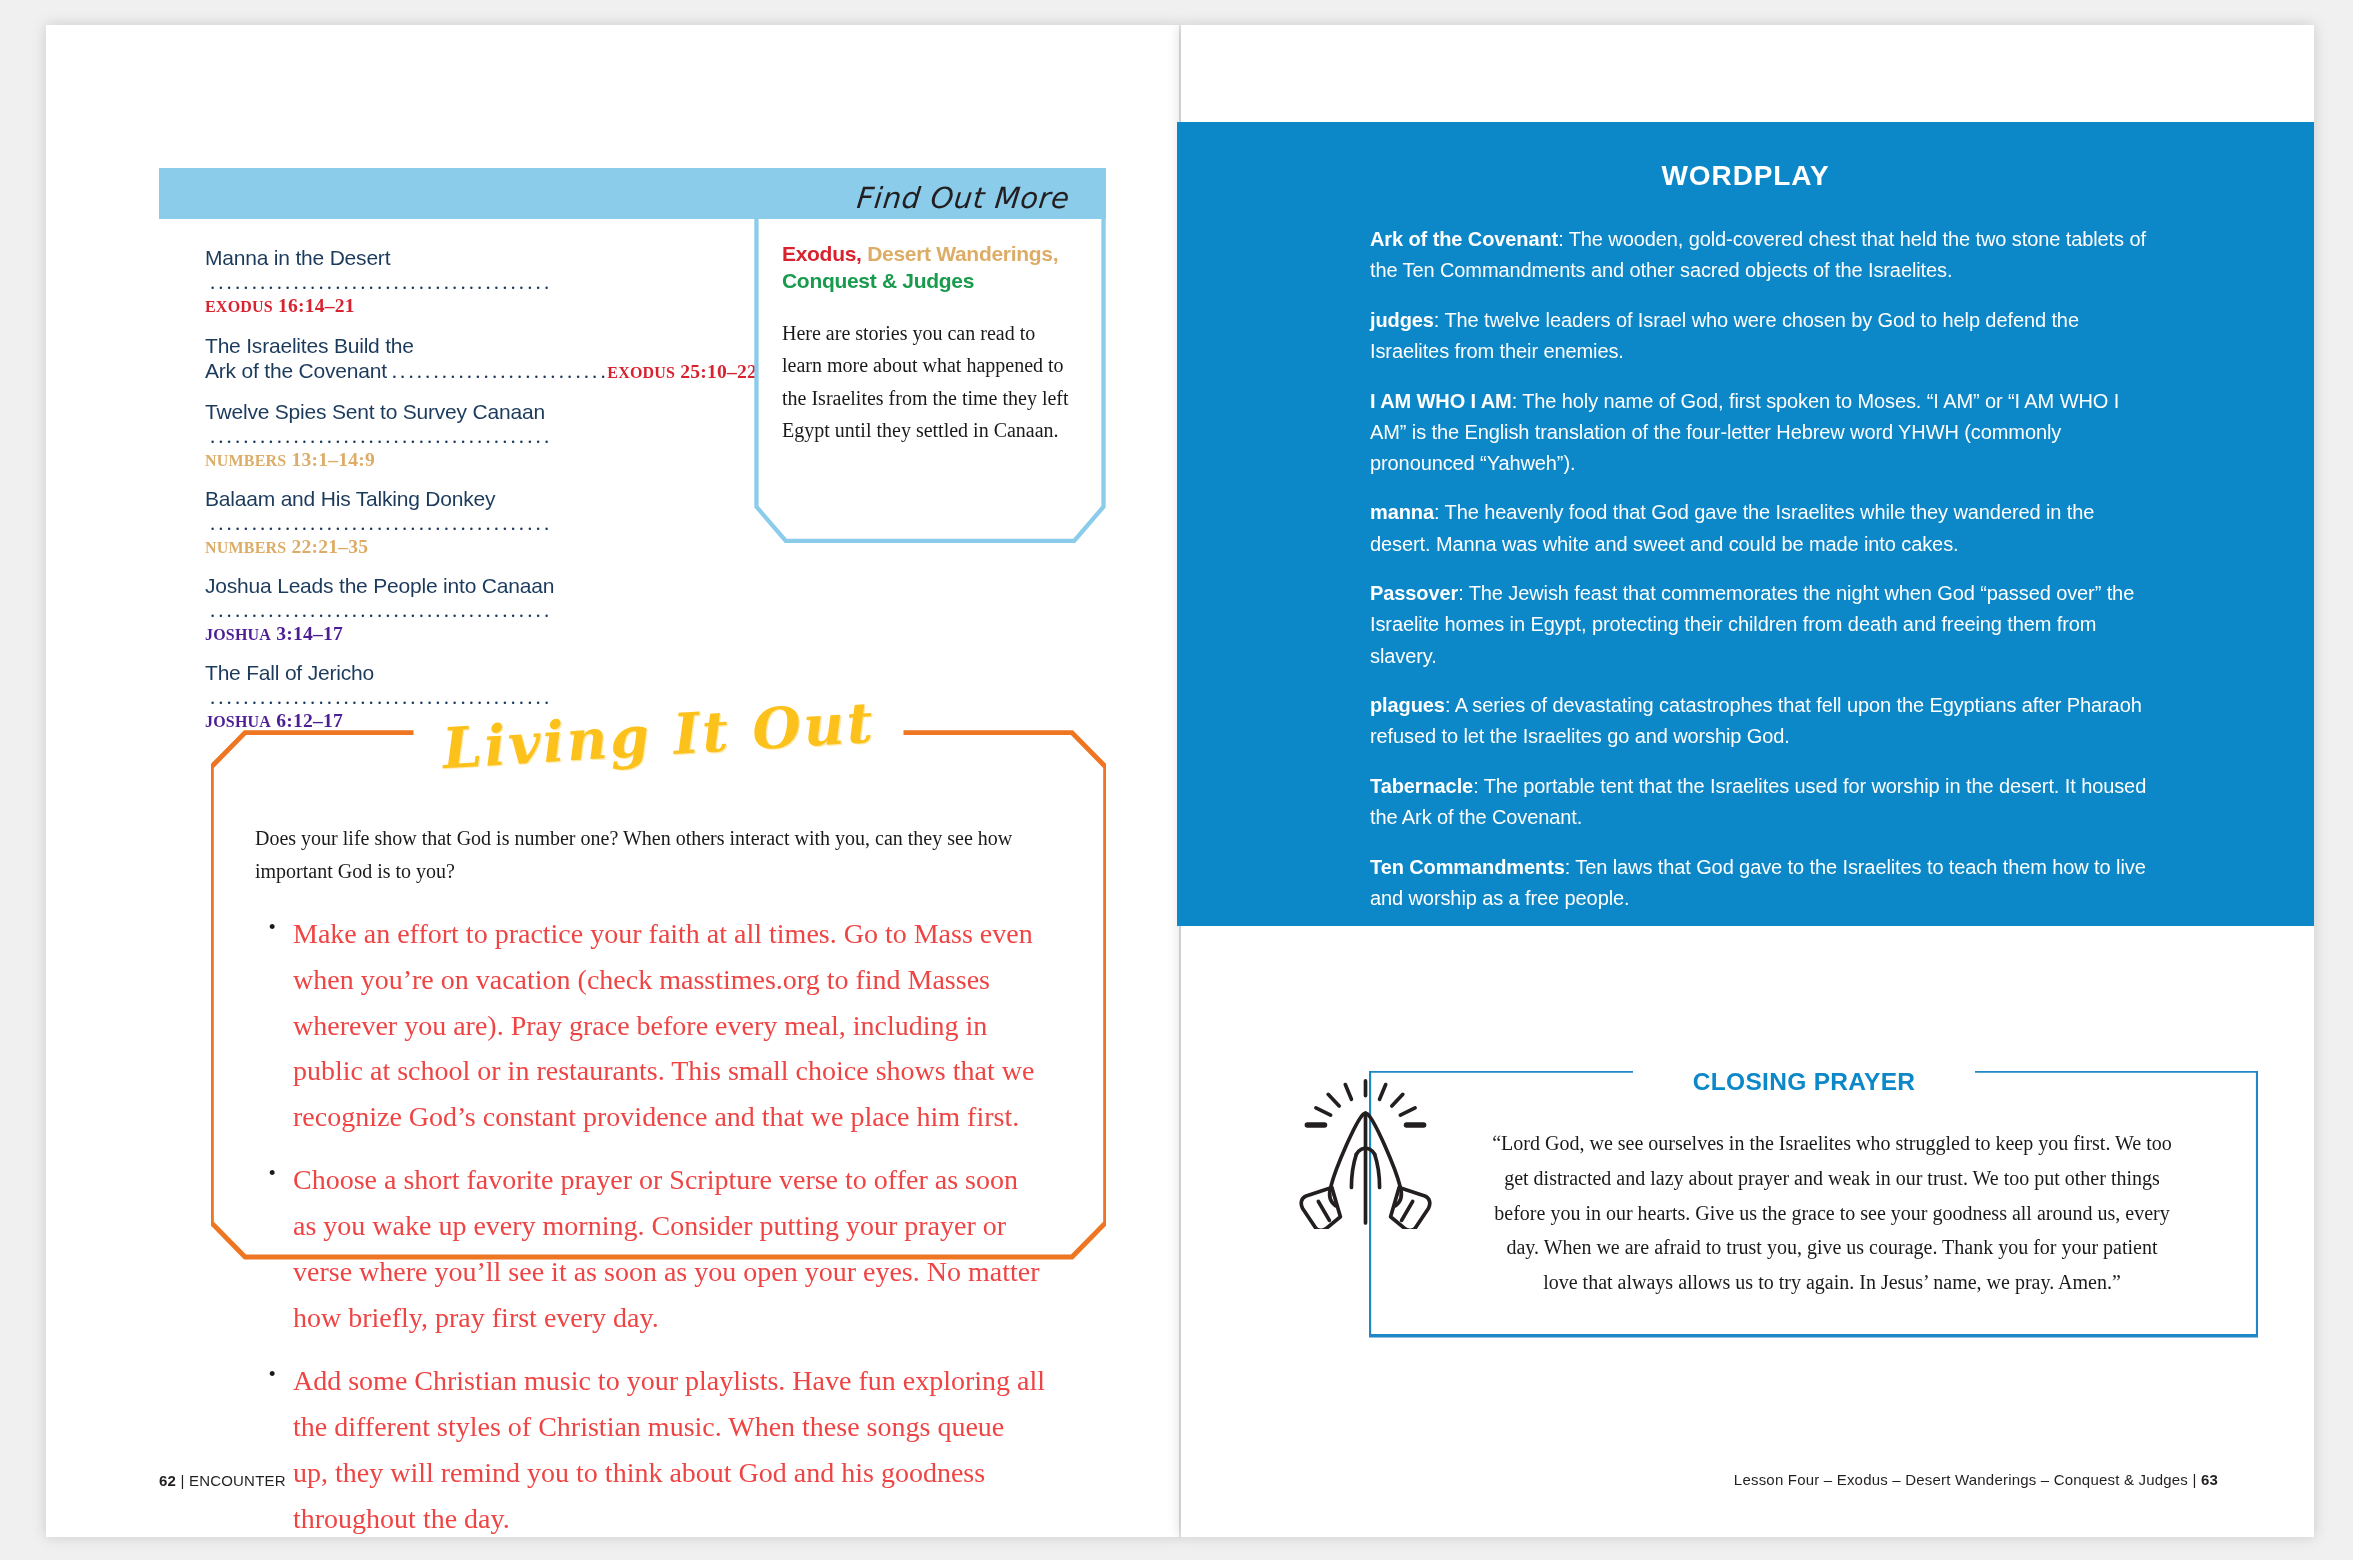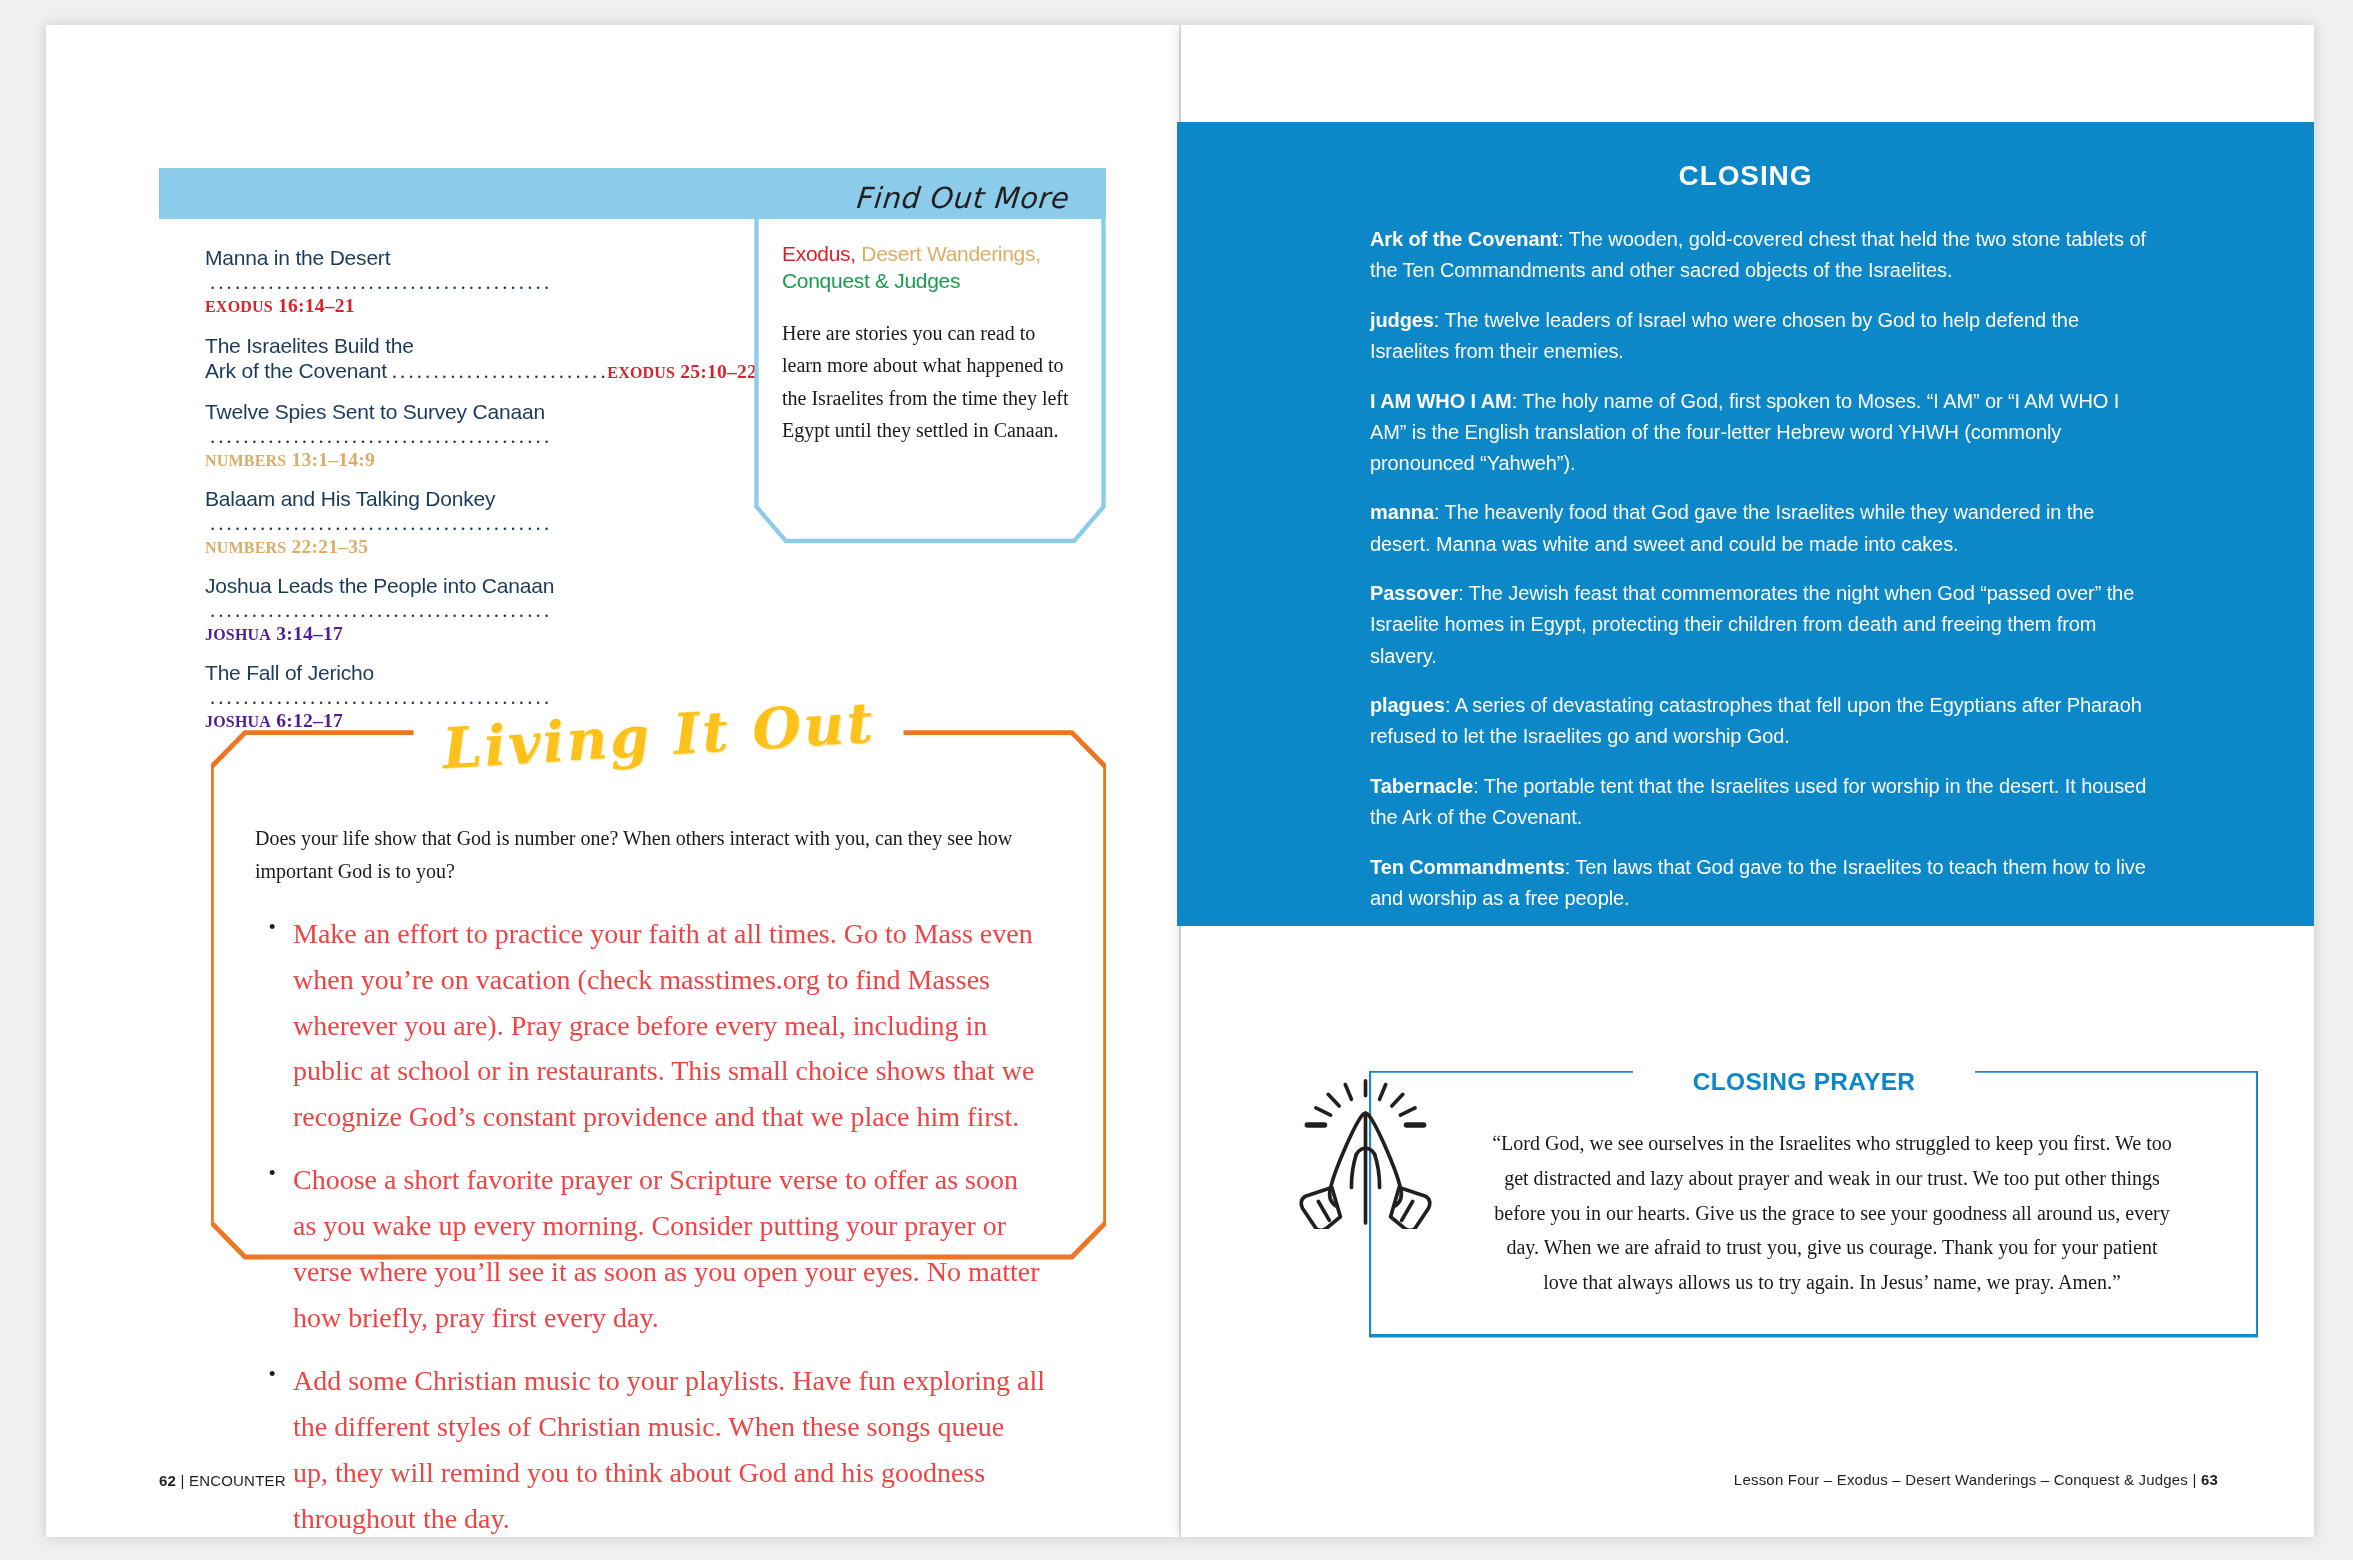--- a/index.html
+++ b/index.html
@@ -117,21 +117,21 @@
   .fom-side-svg { position: absolute; inset: 0; }
   .fom-side-inner {
     position: absolute;
     left: 28px;
     top: 21px;
     width: 294px;
   }
   .fom-side-head {
     font-family: "Liberation Sans", sans-serif;
     font-size: 21px;
-    font-weight: normal;
+    font-weight: bold;
     line-height: 1.32;
     letter-spacing: -0.3px;
   }
   .c-red { color: #D8232F; }
   .c-tan { color: #DDAD67; }
   .c-green { color: #189B4C; }
   .fom-side-body {
     margin-top: 22px;
     font-family: "Liberation Serif", serif;
     font-size: 20px;
@@ -378,21 +378,21 @@
     </div>
 
     <div class="footer footer-left">
       <b>62</b><span> | </span><span>ENCOUNTER</span>
     </div>
   </div>
 
   <div class="page page-right"></div>
 
   <div class="wordplay">
-    <div class="wp-title">CLOSING</div>
+    <div class="wp-title">WORDPLAY</div>
     <div class="wp-list">
       <div class="wp-entry"><b>Ark of the Covenant</b><span>: The wooden, gold-covered chest that held the two stone tablets of the Ten Commandments and other sacred objects of the Israelites.</span></div>
       <div class="wp-entry"><b>judges</b><span>: The twelve leaders of Israel who were chosen by God to help defend the Israelites from their enemies.</span></div>
       <div class="wp-entry"><b>I AM WHO I AM</b><span>: The holy name of God, first spoken to Moses. “I AM” or “I AM WHO I AM” is the English translation of the four-letter Hebrew word YHWH (commonly pronounced “Yahweh”).</span></div>
       <div class="wp-entry"><b>manna</b><span>: The heavenly food that God gave the Israelites while they wandered in the desert. Manna was white and sweet and could be made into cakes.</span></div>
       <div class="wp-entry"><b>Passover</b><span>: The Jewish feast that commemorates the night when God “passed over” the Israelite homes in Egypt, protecting their children from death and freeing them from slavery.</span></div>
       <div class="wp-entry"><b>plagues</b><span>: A series of devastating catastrophes that fell upon the Egyptians after Pharaoh refused to let the Israelites go and worship God.</span></div>
       <div class="wp-entry"><b>Tabernacle</b><span>: The portable tent that the Israelites used for worship in the desert. It housed the Ark of the Covenant.</span></div>
       <div class="wp-entry"><b>Ten Commandments</b><span>: Ten laws that God gave to the Israelites to teach them how to live and worship as a free people.</span></div>
     </div>

